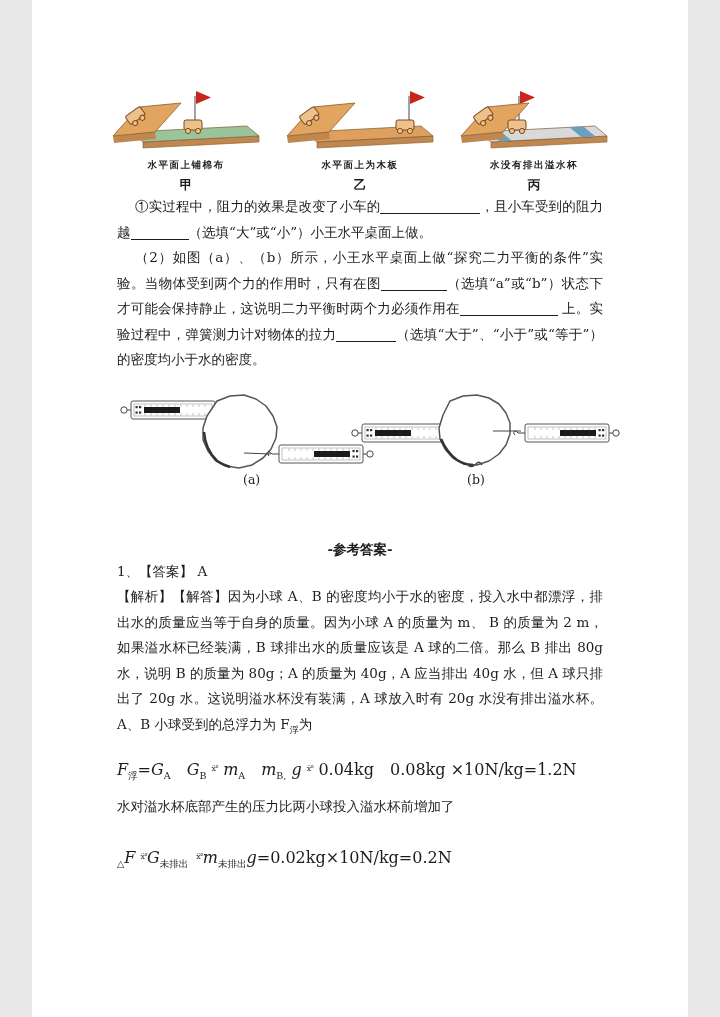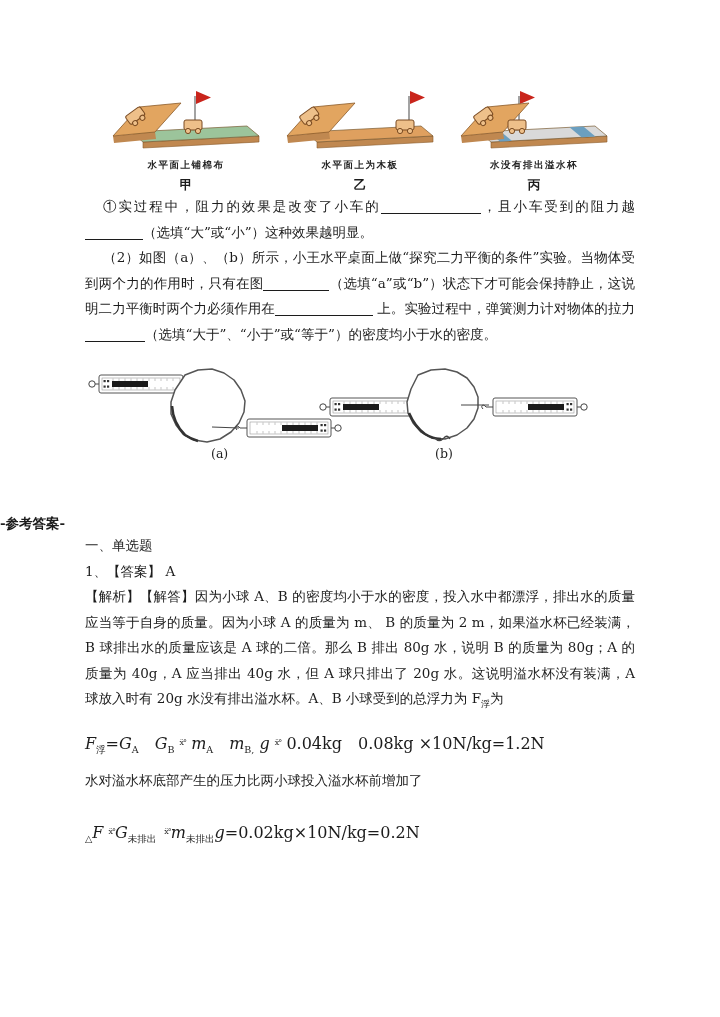--- a/index.html
+++ b/index.html
@@ -1,17 +1,17 @@
 <!DOCTYPE html>
 <html><head>
 <meta charset="utf-8">
 <style>
   html,body{margin:0;padding:0;background:#e8e8e8;}
   .page{
-    width:720px;height:1017px;background:#ffffff;margin:0 auto;position:relative;
+    width:656px;height:1017px;background:#ffffff;margin:0 auto;position:relative;
     font-family:"DejaVu Serif","Liberation Serif",serif;color:#1c1c1c;overflow:hidden;
   }
   .content{padding:0 85px;}
   p.q{font-size:13.5px;line-height:25.5px;text-align:justify;margin:0;}
   p.indent{text-indent:18px;}
   .blank{display:inline-block;border-bottom:1px solid #1c1c1c;height:14px;vertical-align:-3px;}
   .bd{font-weight:normal;}
   .it{font-style:italic;}
   .cg{font-size:8px;vertical-align:4px;color:#333;letter-spacing:-1px;}
   sub{font-size:9px;}
@@ -20,21 +20,21 @@
   .figure{width:150px;text-align:center;}
   .fig-caption{font-size:9.5px;font-weight:bold;letter-spacing:1.5px;margin-top:1px;color:#222;}
   .fig-label{font-size:12.5px;font-weight:bold;margin-top:5px;}
 
   .p1{margin-top:13px;}
   .p2{margin-top:13px;}
   .p3{margin-top:9px;}
 
   .springs{display:block;margin:14px 0 0 85px;}
 
-  .ans-title{text-align:left;font-weight:bold;font-size:13.5px;margin-top:52px;}
+  .ans-title{text-align:center;font-weight:bold;font-size:13.5px;margin-top:52px;}
   .section-line{font-size:13.5px;margin:32px 0 0 0;}
   .q1-line{font-size:13.5px;margin:24px 0 0 0;}
   .analysis{margin-top:14px;}
   .formula{font-size:16px;margin:8px 0 0 0;line-height:36px;}
   .formula sub{font-size:9.5px;}
   .pressure{margin-top:17px;}
   .formula2{margin-top:20px;}
   svg text{font-family:"DejaVu Serif","Liberation Serif",serif;}
 </style>
 </head>
@@ -116,21 +116,21 @@
           <circle cx="-5" cy="5" r="2.6" fill="#eec08a" stroke="#7a4b22"></circle>
           <circle cx="5" cy="5" r="2.6" fill="#eec08a" stroke="#7a4b22"></circle>
         </g>
       </svg>
       <div class="fig-caption">水没有排出溢水杯</div>
       <div class="fig-label">丙</div>
     </div>
   </div>
 
   <div class="content">
-    <p class="q indent p1"><span>①实过程中，阻力的效果是改变了小车的</span><span class="blank" style="width: 100px;"></span><span>，且小车受到的阻力越</span><span class="blank" style="width: 58px;"></span><span>（选填“大”或“小”）这种效果越明显。</span></p>
+    <p class="q indent p1"><span>①实过程中，阻力的效果是改变了小车的</span><span class="blank" style="width: 100px;"></span><span>，且小车受到的阻力越</span><span class="blank" style="width: 58px;"></span><span>（选填“大”或“小”）小王水平桌面上做。</span></p>
     <p class="q indent p3"><span>（2）如图（a）、（b）所示，小王水平桌面上做“探究二力平衡的条件”实验。当物体受到两个力的作用时，只有在图</span><span class="blank" style="width: 66px;"></span><span>（选填“a”或“b”）状态下才可能会保持静止，这说明二力平衡时两个力必须作用在</span><span class="blank" style="width: 98px;"></span><span> 上。实验过程中，弹簧测力计对物体的拉力</span><span class="blank" style="width: 60px;"></span><span>（选填“大于”、“小于”或“等于”）的密度均小于水的密度。</span></p>
   </div>
 
   <svg class="springs" width="550" height="102" viewBox="0 0 550 102">
     <defs>
       <g id="scaleR">
         <circle cx="-7" cy="9" r="3.2" fill="none" stroke="#444" stroke-width="1"></circle>
         <line x1="-3.8" y1="9" x2="0" y2="9" stroke="#444" stroke-width="1"></line>
         <rect x="0" y="0" width="84" height="18" rx="2" fill="#fff" stroke="#555" stroke-width="1"></rect>
         <rect x="3" y="3" width="78" height="12" fill="#fff" stroke="#999" stroke-width="0.6"></rect>
@@ -179,21 +179,20 @@
       <path d="M350,77 q4,5 9,0 q3,-4 6,1" fill="none" stroke="#444" stroke-width="1.4"></path>
       <line x1="376" y1="44" x2="404" y2="44" stroke="#444" stroke-width="1"></line>
       <use href="#scaleL" transform="translate(408,37)"></use>
       <text x="350" y="97" font-size="12.5" fill="#222">(b)</text>
     </g>
   </svg>
 
   <div class="ans-title">-参考答案-</div>
 
   <div class="content">
-    <p class="q section-line">一、单选题</p>
     <p class="q q1-line"><span>1、</span><span class="bd">【答案】</span><span> A</span></p>
     <p class="q analysis"><span class="bd">【解析】【解答】</span><span>因为小球 A、B 的密度均小于水的密度，投入水中都漂浮，排出水的质量应当等于自身的质量。因为小球 A 的质量为 m、 B 的质量为 2 m，如果溢水杯已经装满，B 球排出水的质量应该是 A 球的二倍。那么 B 排出 80g 水，说明 B 的质量为 80g；A 的质量为 40g，A 应当排出 40g 水，但 A 球只排出了 20g 水。这说明溢水杯没有装满，A 球放入时有 20g 水没有排出溢水杯。A、B 小球受到的总浮力为 F</span><sub>浮</sub><span>为</span></p>
     <p class="formula"><span class="it">F</span><sub>浮</sub><span>=</span><span class="it">G</span><sub>A</sub><span> </span><span class="it">G</span><sub>B</sub><span> </span><span class="cg">ẍ°</span><span> </span><span class="it">m</span><sub>A</sub><span> </span><span class="it">m</span><sub>B,</sub><span> </span><span class="it">g</span><span> </span><span class="cg">ẍ°</span><span> </span><span>0.04kg</span><span> </span><span>0.08kg</span><span> ×10N/kg=1.2N</span></p>
     <p class="q pressure">水对溢水杯底部产生的压力比两小球投入溢水杯前增加了</p>
     <p class="formula formula2"><sub>△</sub><span class="it">F</span><span> </span><span class="cg">ẍ°</span><span class="it">G</span><sub>未排出</sub><span> </span><span class="cg">ẍ°</span><span class="it">m</span><sub>未排出</sub><span class="it">g</span><span>=0.02kg×10N/kg=0.2N</span></p>
   </div>
 
 </div>
 
 </body></html>

